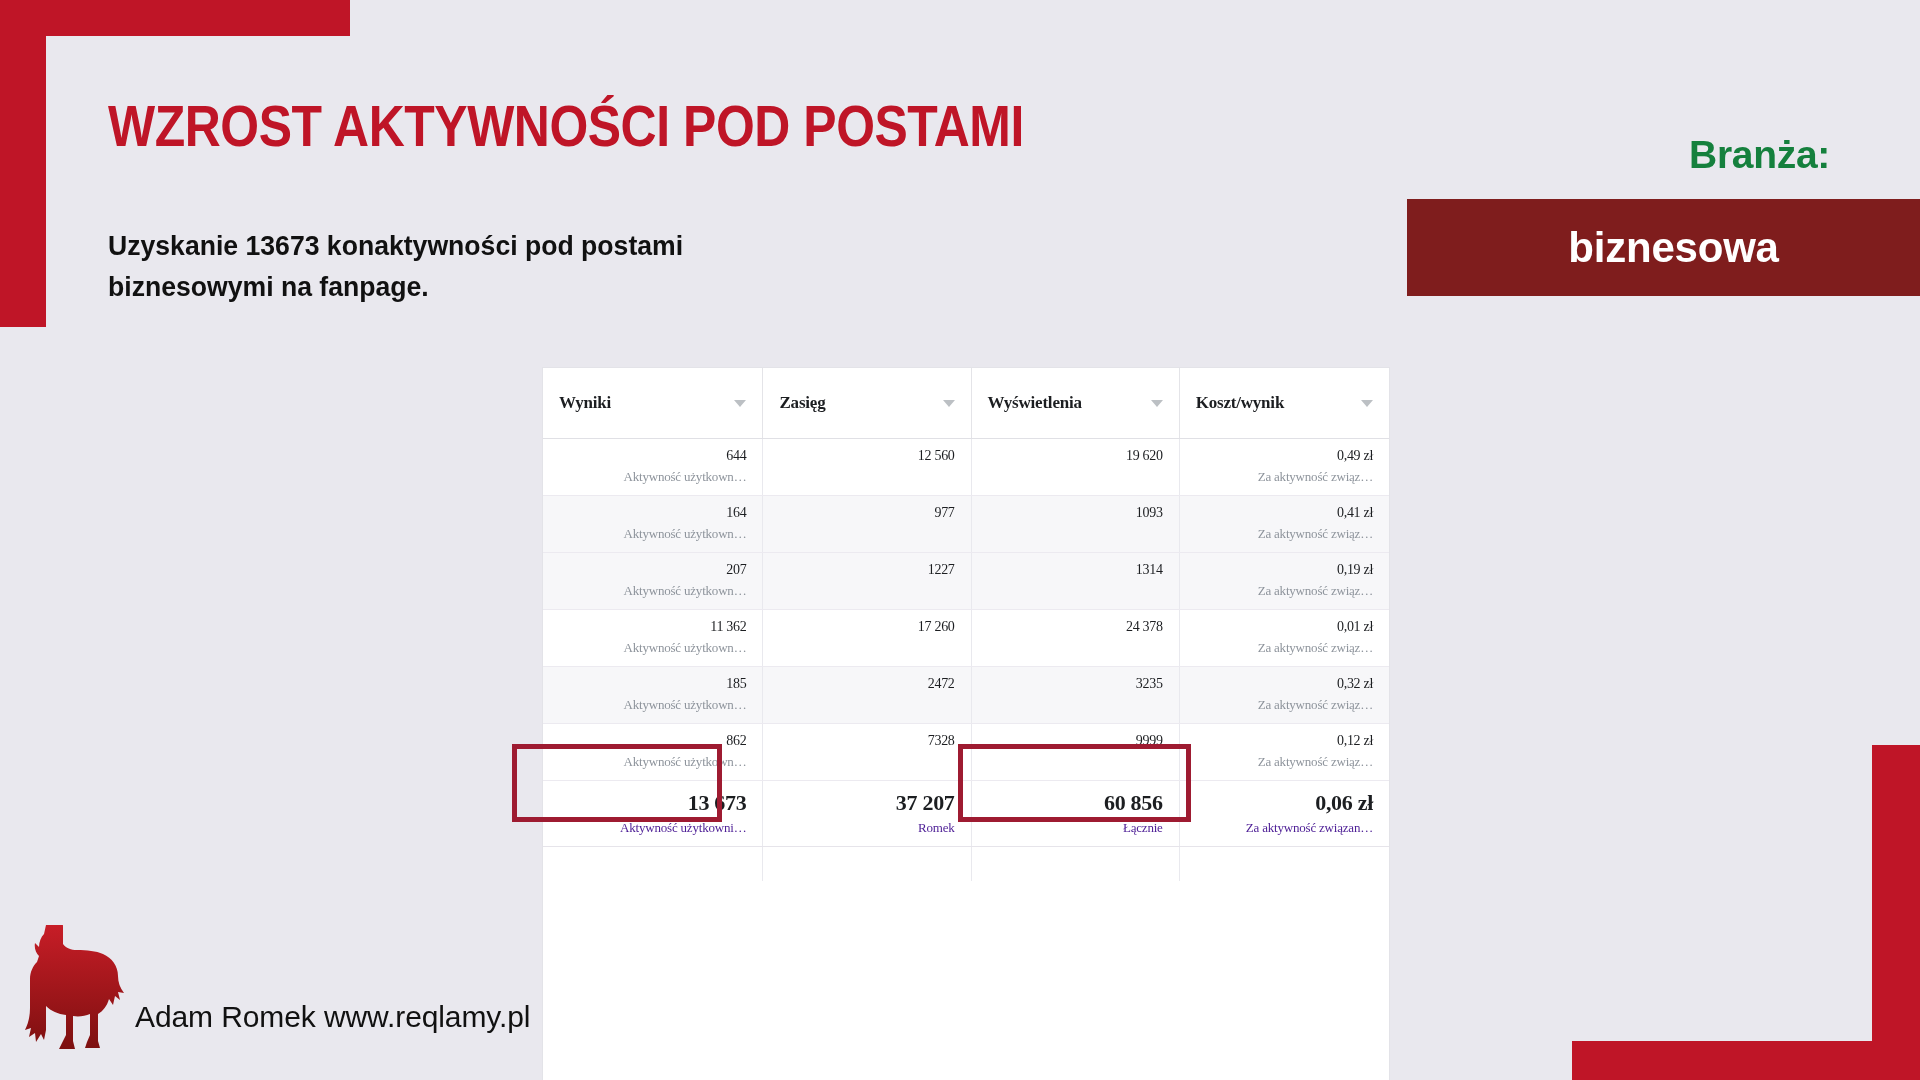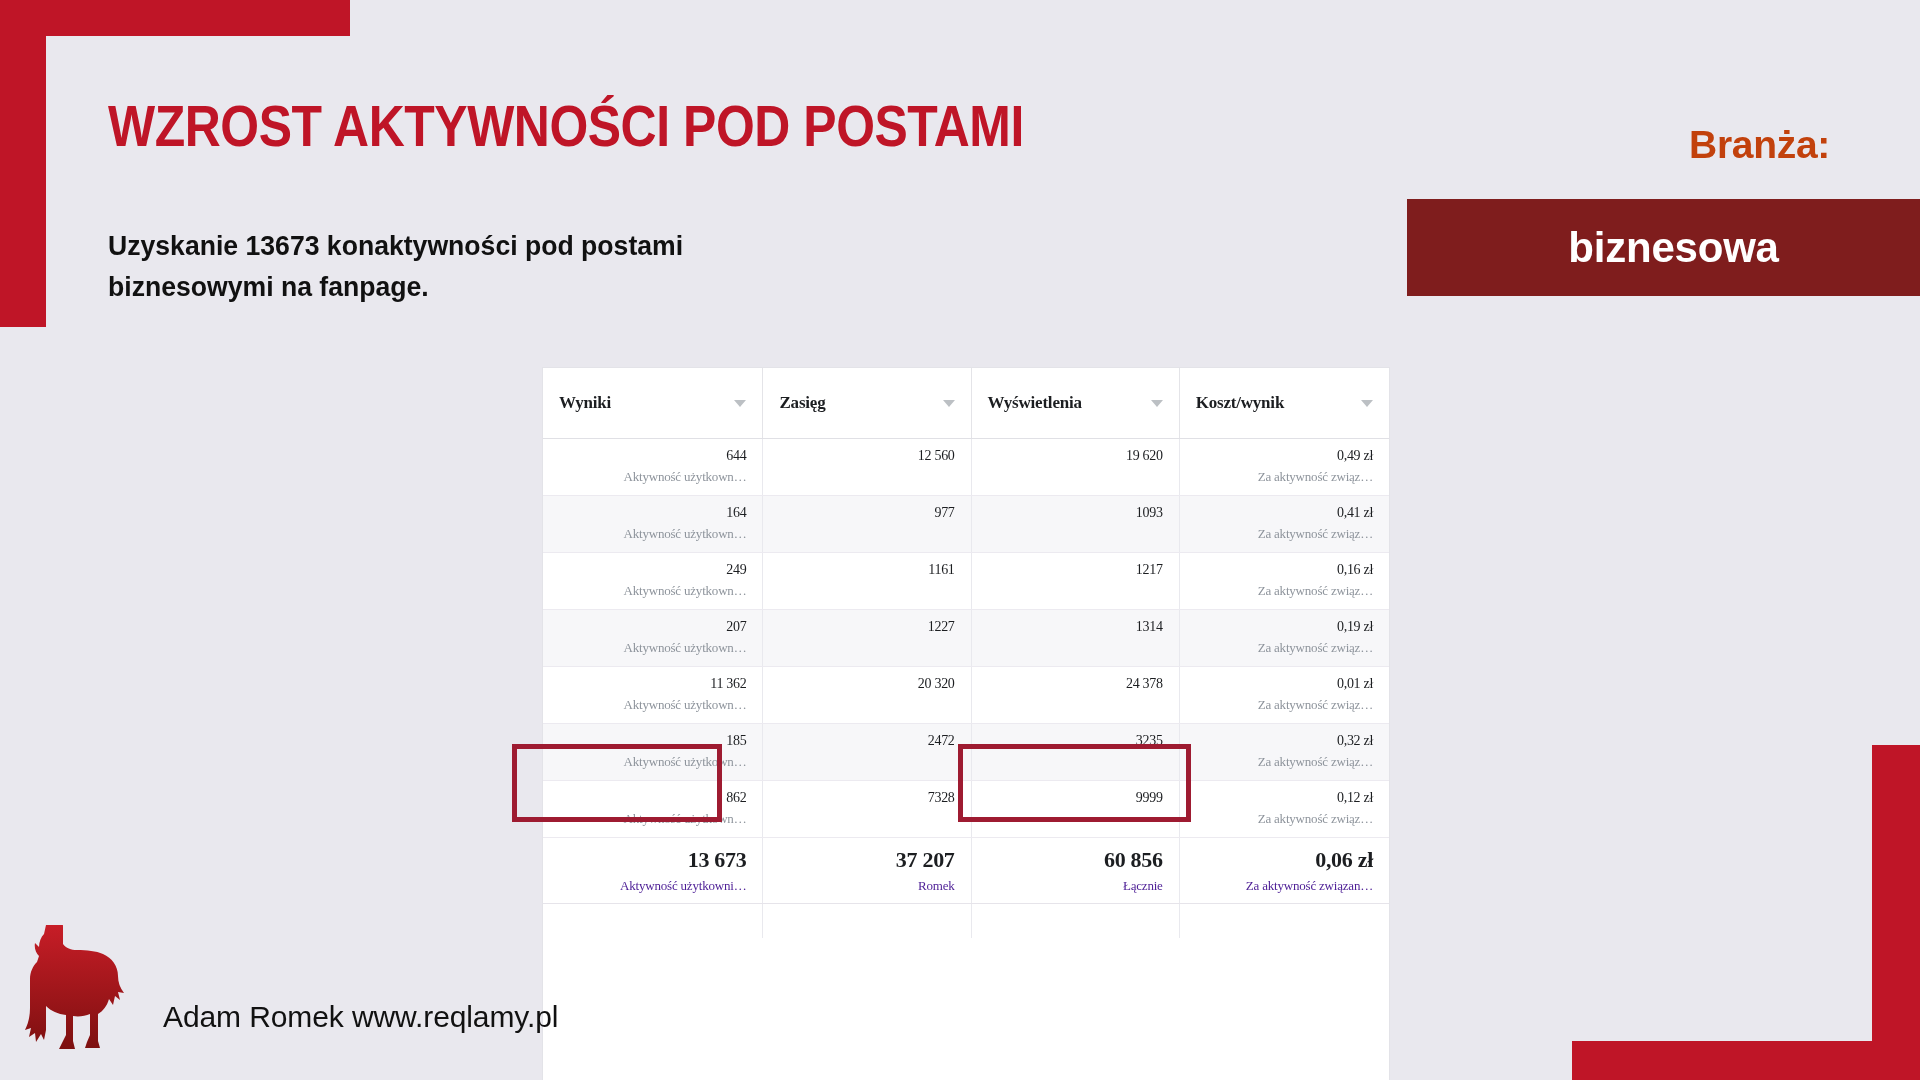--- a/index.html
+++ b/index.html
@@ -38,22 +38,22 @@
     font-weight:bold;
     font-size:28px;
     line-height:1.45;
     transform:scaleX(0.95);
     transform-origin:left top;
     white-space:pre-line;
   }
 
   
   #industry-label{
-    position:absolute;right:90px;top:123px;
-    font-size:39px;font-weight:bold;color:#c2410c;
+    position:absolute;right:90px;top:133px;
+    font-size:39px;font-weight:bold;color:#15803d;
     text-align:right;white-space:nowrap;
     letter-spacing:-0.3px;
   }
   #industry-badge{
     position:absolute;left:1407px;top:199px;
     width:533px;height:97px;
     background:#7f1d1d;
     display:flex;align-items:center;justify-content:center;
   }
   #industry-badge-text{
@@ -132,21 +132,20 @@
   #hl-right{left:415px;top:376px;width:223px;height:68px;}
 
   
   #footer-logo{
     position:absolute;left:16px;top:925px;width:110px;height:148px;
   }
   #footer-text{
     position:absolute;left:135px;top:1000px;
     font-size:30px;color:#111111;white-space:nowrap;
     letter-spacing:-0.1px;
-    margin-left:28px;
   }
 </style>
 </head>
 <body>
 
 <div class="deco" id="deco-tl-vert"></div>
 <div class="deco" id="deco-tl-horiz"></div>
 <div class="deco" id="deco-r-vert"></div>
 <div class="deco" id="deco-br-horiz"></div>
 
@@ -225,63 +224,45 @@
           </td>
           <td>
             <div class="cell-val">1093</div>
             <div class="cell-sub"></div>
           </td>
           <td>
             <div class="cell-val">0,41 zł</div>
             <div class="cell-sub">Za aktywność związ…</div>
           </td>
         </tr>
+        <tr class="alt">
+          <td>
+            <div class="cell-val">207</div>
+            <div class="cell-sub">Aktywność użytkown…</div>
+          </td>
+          <td>
+            <div class="cell-val">1227</div>
+            <div class="cell-sub"></div>
+          </td>
+          <td>
+            <div class="cell-val">1314</div>
+            <div class="cell-sub"></div>
+          </td>
+          <td>
+            <div class="cell-val">0,19 zł</div>
+            <div class="cell-sub">Za aktywność związ…</div>
+          </td>
+        </tr>
         <tr>
           <td>
-            <div class="cell-val">249</div>
-            <div class="cell-sub">Aktywność użytkown…</div>
-          </td>
-          <td>
-            <div class="cell-val">1161</div>
-            <div class="cell-sub"></div>
-          </td>
-          <td>
-            <div class="cell-val">1217</div>
-            <div class="cell-sub"></div>
-          </td>
-          <td>
-            <div class="cell-val">0,16 zł</div>
-            <div class="cell-sub">Za aktywność związ…</div>
-          </td>
-        </tr>
-        <tr class="alt">
-          <td>
-            <div class="cell-val">207</div>
-            <div class="cell-sub">Aktywność użytkown…</div>
-          </td>
-          <td>
-            <div class="cell-val">1227</div>
-            <div class="cell-sub"></div>
-          </td>
-          <td>
-            <div class="cell-val">1314</div>
-            <div class="cell-sub"></div>
-          </td>
-          <td>
-            <div class="cell-val">0,19 zł</div>
-            <div class="cell-sub">Za aktywność związ…</div>
-          </td>
-        </tr>
-        <tr>
-          <td>
             <div class="cell-val">11 362</div>
             <div class="cell-sub">Aktywność użytkown…</div>
           </td>
           <td>
-            <div class="cell-val">20 320</div>
+            <div class="cell-val">17 260</div>
             <div class="cell-sub"></div>
           </td>
           <td>
             <div class="cell-val">24 378</div>
             <div class="cell-sub"></div>
           </td>
           <td>
             <div class="cell-val">0,01 zł</div>
             <div class="cell-sub">Za aktywność związ…</div>
           </td>

